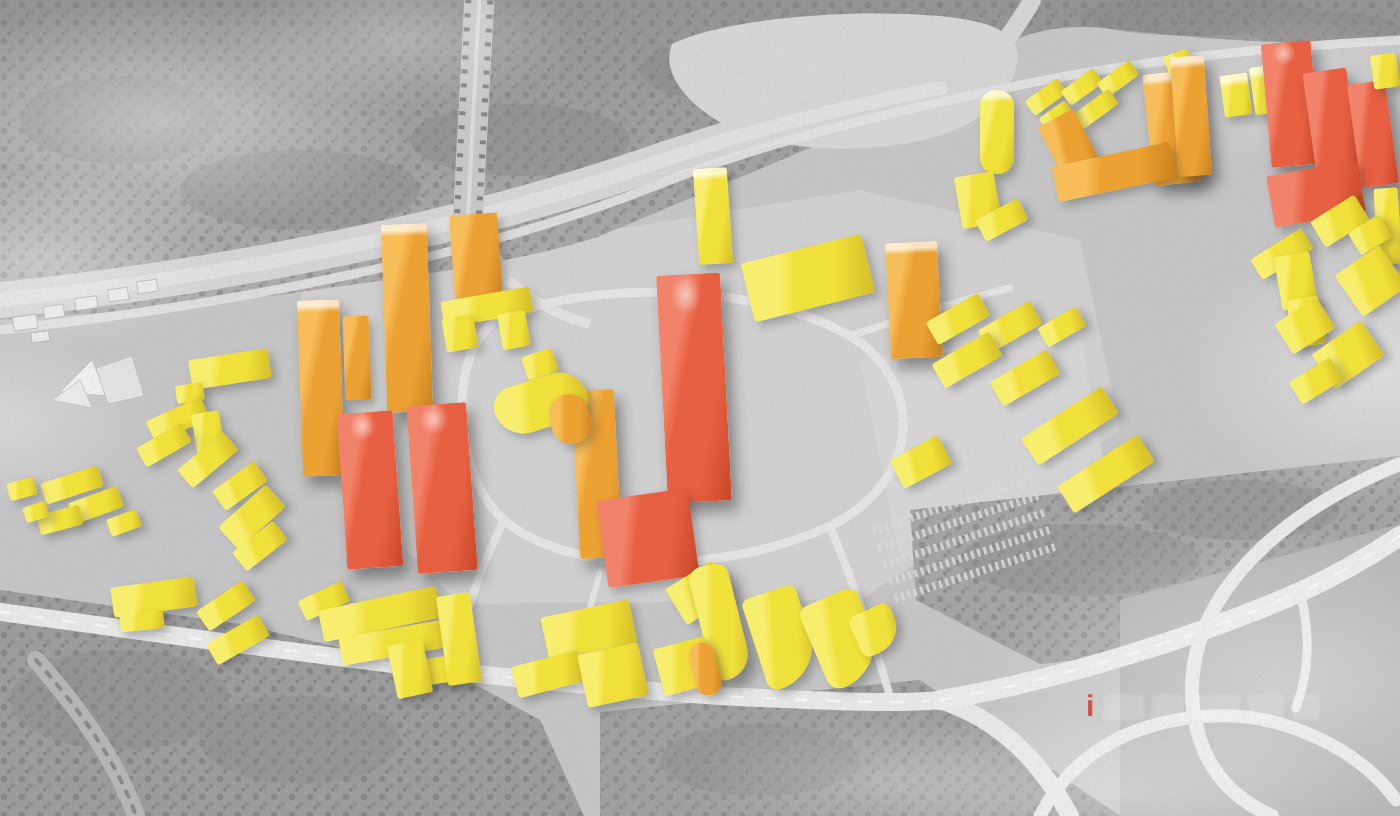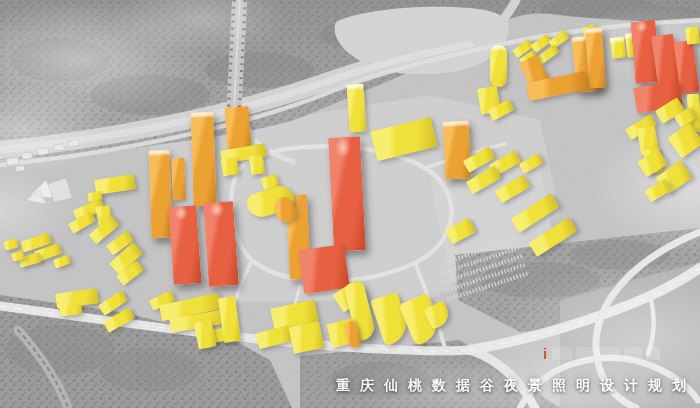--- a/index.html
+++ b/index.html
@@ -242,14 +242,13 @@
 
   <div class="wm">
     <span class="i">i</span>
     <span class="ghost" style="width:20px"></span>
     <span class="ghost" style="width:16px"></span>
     <span class="ghost" style="width:24px"></span>
     <span class="ghost" style="width:18px"></span>
     <span class="ghost" style="width:14px"></span>
   </div>
 
-  <div class="title">重庆仙桃数据谷夜景照明设计规划</div>
 </div>
 
 </body></html>

